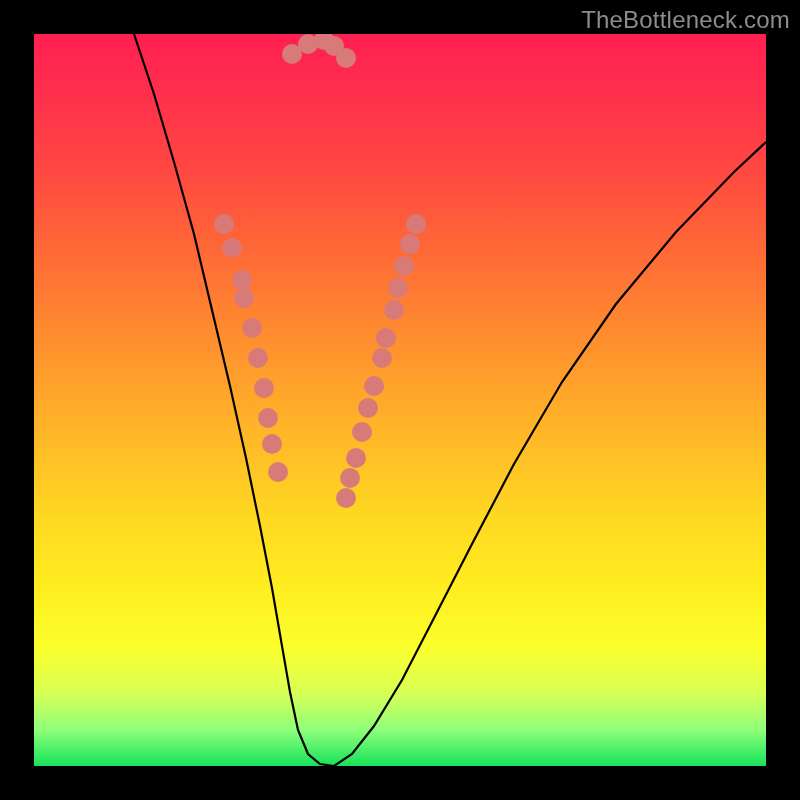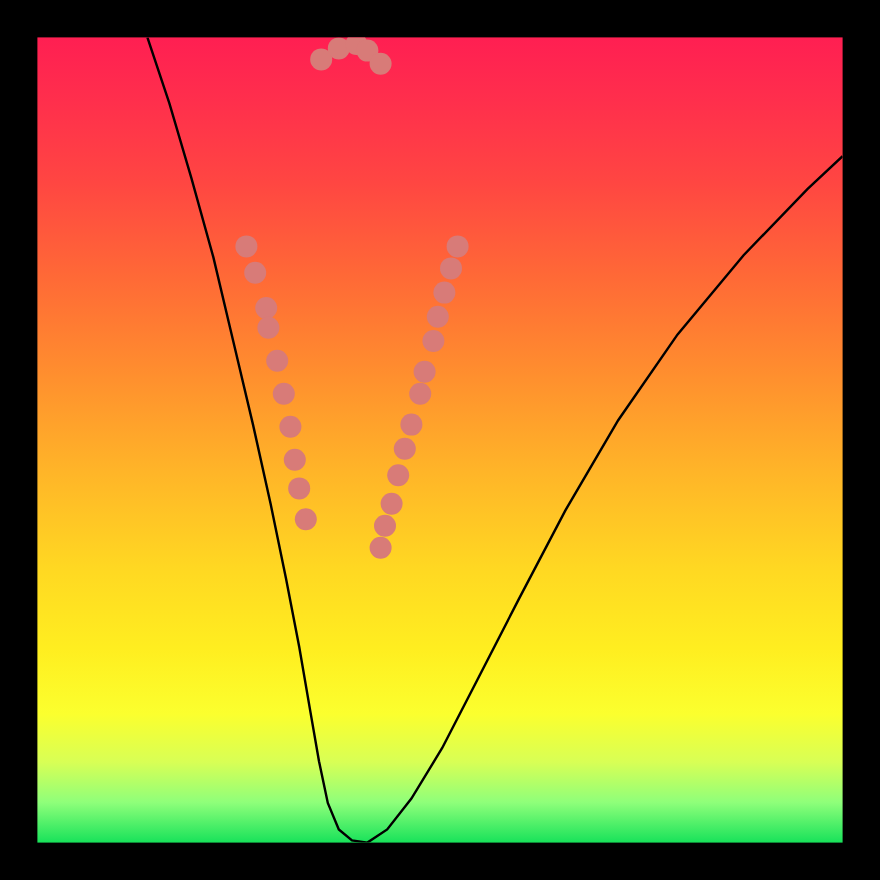--- a/index.html
+++ b/index.html
@@ -95,13 +95,14 @@
           <circle cx="348" cy="324" r="10" class="dot"></circle>
           <circle cx="352" cy="304" r="10" class="dot"></circle>
           <circle cx="360" cy="276" r="10" class="dot"></circle>
           <circle cx="364" cy="254" r="10" class="dot"></circle>
           <circle cx="370" cy="232" r="10" class="dot"></circle>
           <circle cx="376" cy="210" r="10" class="dot"></circle>
           <circle cx="382" cy="190" r="10" class="dot"></circle>
         </g>
     </svg>
   </div>
+  <div class="watermark">TheBottleneck.com</div>
 </div>
 
 </body></html>

